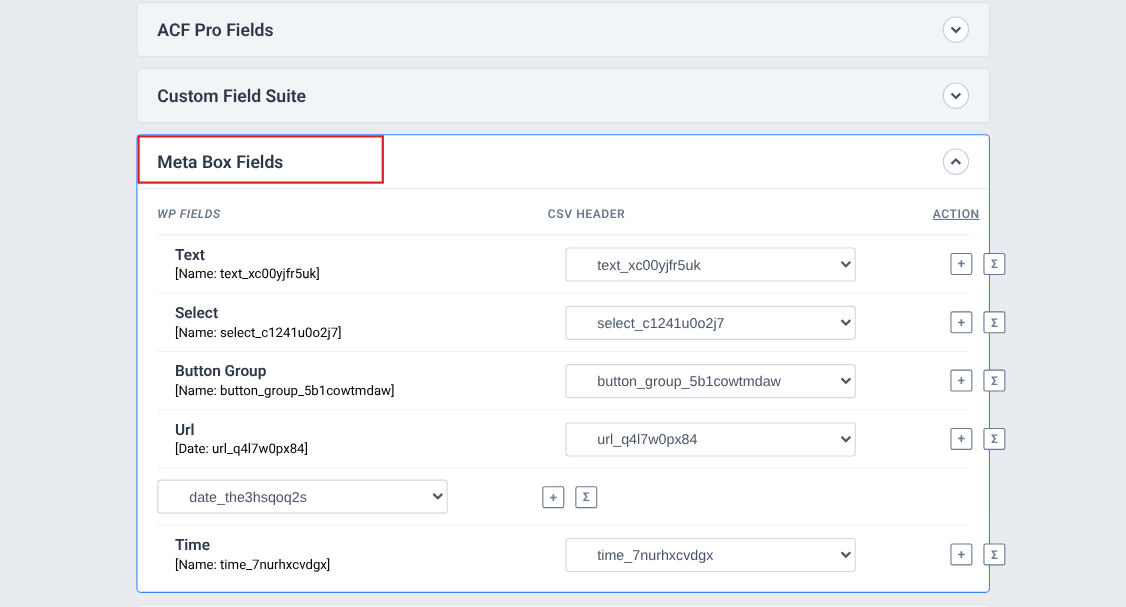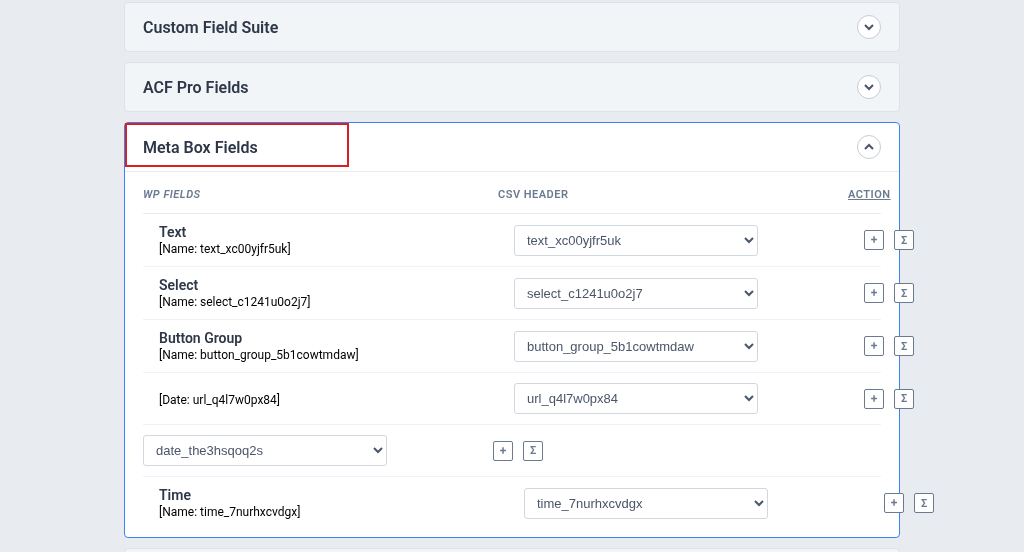--- a/index.html
+++ b/index.html
@@ -82,41 +82,41 @@
     }
     .col-wp { flex: 0 0 355px; font-style: italic; }
     .col-csv { flex: 0 0 350px; }
     .col-action { flex: 1; text-align: center; text-decoration: underline; }
     .field-row {
       display: flex;
       align-items: center;
       padding: 10px 0;
       border-bottom: 1px solid #f0f2f5;
     }
-    .field-row:last-child { border-bottom: none; gap: 10px; }
+    .field-row:last-child { border-bottom: none; }
     .field-label {
       flex: 0 0 355px;
       margin-left: 16px;
     }
     .field-label .name {
       font-size: 14px;
       font-weight: 600;
       color: #2d3748;
     }
     .field-label .meta {
       font-size: 12px;
       color: #000000;
       margin-top: 2px;
     }
     .field-select {
       flex: 0 0 350px;
     }
     .field-select select {
-      width: 244px;
-      padding: 6px 8px;
+      width: 264px;
+      padding: 6px 24px;
       border: 1px solid #d1d8e0;
       border-radius: 3px;
       font-size: 13px;
       color: #4a5568;
       background: #fff;
       cursor: pointer;
     }
     .field-actions {
       flex: 1;
       display: flex;
@@ -140,32 +140,32 @@
     .spacer-top { height: 2px; }
   </style>
 </head>
 <body>
 
 <div class="container">
   <div class="spacer-top"></div>
 
   <div class="panel">
     <div class="panel-header">
-      <h3>Custom Field Suite</h3>
+      <h3>ACF Pro Fields</h3>
       <div class="chevron-btn">
         <svg viewBox="0 0 10 10">
             <polyline points="1,3 5,7 9,3"></polyline>
           </svg>
       </div>
     </div>
   </div>
 
   <div class="panel">
     <div class="panel-header">
-      <h3>ACF Pro Fields</h3>
+      <h3>Custom Field Suite</h3>
       <div class="chevron-btn">
         <svg viewBox="0 0 10 10">
             <polyline points="1,3 5,7 9,3"></polyline>
           </svg>
       </div>
     </div>
   </div>
 
   <div class="panel-expanded">
     <div class="panel-header">
@@ -224,20 +224,21 @@
         <option>button_group_5b1cowtmdaw</option>
       </select>
     </div>
     <div class="field-actions">
       <div class="action-btn">+</div>
       <div class="action-btn sigma">Σ</div>
     </div>
   </div>
           <div class="field-row">
     <div class="field-label">
+      <div class="name">Url</div>
       <div class="meta">[Date: url_q4l7w0px84]</div>
     </div>
     <div class="field-select">
       <select>
         <option>url_q4l7w0px84</option>
       </select>
     </div>
     <div class="field-actions">
       <div class="action-btn">+</div>
       <div class="action-btn sigma">Σ</div>

